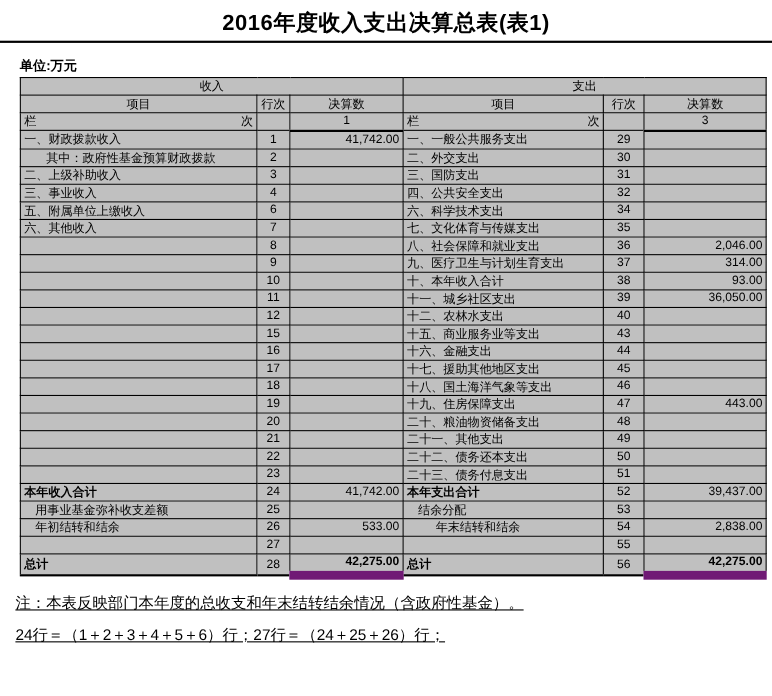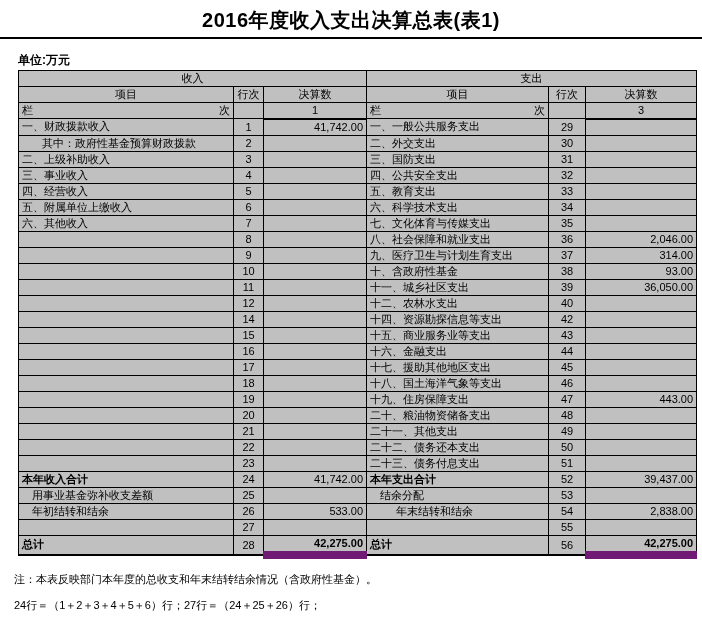--- a/index.html
+++ b/index.html
@@ -39,21 +39,21 @@
     border-left:2px solid #000;border-right:2px solid #000;
     border-top:1px solid #8a8a8a;border-bottom:1px solid #8a8a8a;
   }
   td.amount-hdr{text-align:center;}
   tbody.data-rows tr:first-child td.amount{border-top:2px solid #000;}
   tbody.data-rows tr:last-child td.amount{border-bottom:8px solid #701a75;}
   tbody.data-rows tr:last-child td{border-bottom:2px solid #000;}
   td .lan-ci{display:flex;justify-content:space-between;}
   .bold{font-weight:bold;}
   .center{text-align:left;}
-  .notes{margin:13px 0 0 14px;font-size:11px;}
+  .notes{margin:13px 0 0 14px;font-size:14px;text-decoration:underline;}
   .notes .note{margin-bottom:11px;}
 </style>
 </head>
 <body>
 
 <div class="page">
 
   <div class="title">2016年度收入支出决算总表(表1)</div>
   <hr class="title-rule">
 
@@ -129,28 +129,20 @@
   </tr>
         <tr>
     <td class="item">三、事业收入</td>
     <td class="line">4</td>
     <td class="amount"></td>
     <td class="item">四、公共安全支出</td>
     <td class="line">32</td>
     <td class="amount"></td>
   </tr>
         <tr>
-    <td class="item">四、经营收入</td>
-    <td class="line">5</td>
-    <td class="amount"></td>
-    <td class="item">五、教育支出</td>
-    <td class="line">33</td>
-    <td class="amount"></td>
-  </tr>
-        <tr>
     <td class="item">五、附属单位上缴收入</td>
     <td class="line">6</td>
     <td class="amount"></td>
     <td class="item">六、科学技术支出</td>
     <td class="line">34</td>
     <td class="amount"></td>
   </tr>
         <tr>
     <td class="item">六、其他收入</td>
     <td class="line">7</td>
@@ -172,46 +164,38 @@
     <td class="line">9</td>
     <td class="amount"></td>
     <td class="item">九、医疗卫生与计划生育支出</td>
     <td class="line">37</td>
     <td class="amount">314.00</td>
   </tr>
         <tr>
     <td class="item"></td>
     <td class="line">10</td>
     <td class="amount"></td>
-    <td class="item">十、含政府性基金</td>
+    <td class="item">十、本年收入合计</td>
     <td class="line">38</td>
     <td class="amount">93.00</td>
   </tr>
         <tr>
     <td class="item"></td>
     <td class="line">11</td>
     <td class="amount"></td>
     <td class="item">十一、城乡社区支出</td>
     <td class="line">39</td>
     <td class="amount">36,050.00</td>
   </tr>
         <tr>
     <td class="item"></td>
     <td class="line">12</td>
     <td class="amount"></td>
     <td class="item">十二、农林水支出</td>
     <td class="line">40</td>
-    <td class="amount"></td>
-  </tr>
-        <tr>
-    <td class="item"></td>
-    <td class="line">14</td>
-    <td class="amount"></td>
-    <td class="item">十四、资源勘探信息等支出</td>
-    <td class="line">42</td>
     <td class="amount"></td>
   </tr>
         <tr>
     <td class="item"></td>
     <td class="line">15</td>
     <td class="amount"></td>
     <td class="item">十五、商业服务业等支出</td>
     <td class="line">43</td>
     <td class="amount"></td>
   </tr>

